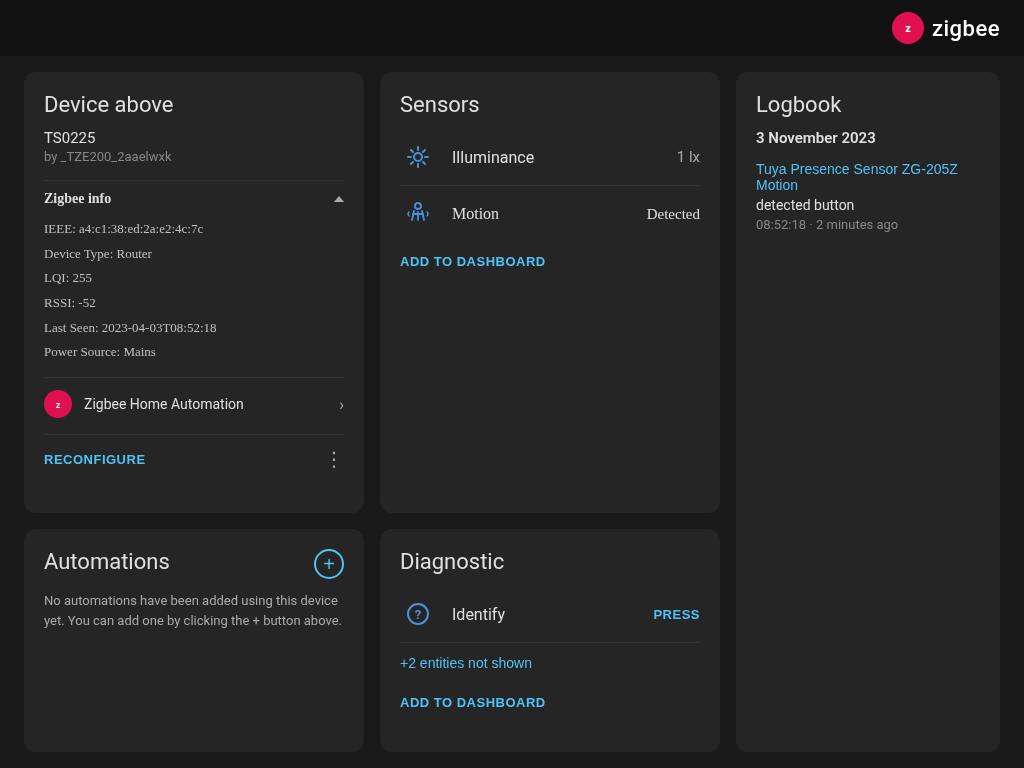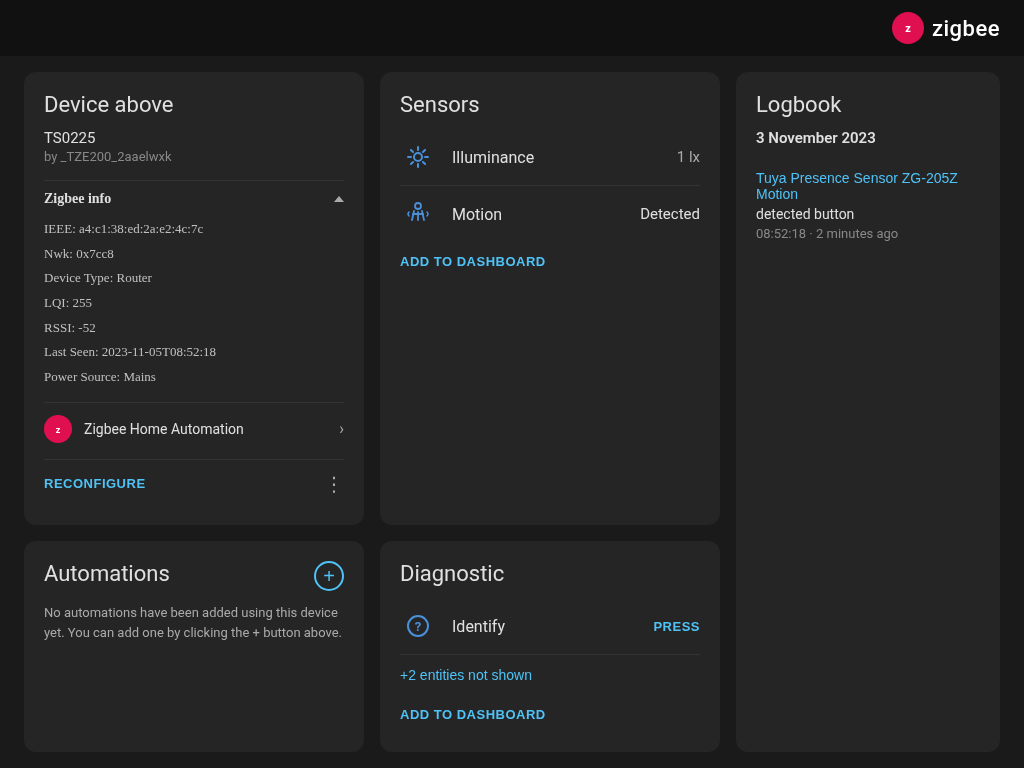--- a/index.html
+++ b/index.html
@@ -300,21 +300,21 @@
 
     
     .logbook-card {
       grid-column: 3;
       grid-row: 1 / 3;
     }
     .logbook-date {
       font-size: 15px;
       font-weight: 600;
       color: #e0e0e0;
-      margin-bottom: 23px;
+      margin-bottom: 14px;
     }
     .logbook-link {
       color: #4fc3f7;
       font-size: 14px;
       cursor: pointer;
       margin-bottom: 4px;
       display: block;
       background: none;
       border: none;
       text-align: left;
@@ -352,25 +352,24 @@
     <div class="device-model">TS0225</div>
     <div class="device-by">by _TZE200_2aaelwxk</div>
 
     <div class="zigbee-section">
       <div class="zigbee-header">
         <span class="zigbee-header-label">Zigbee info</span>
         <div class="chevron-up"></div>
       </div>
       <div class="zigbee-details">
         <div>IEEE: a4:c1:38:ed:2a:e2:4c:7c</div>
-        <div>Nwk: 0x7cc8</div>
         <div>Device Type: Router</div>
         <div>LQI: 255</div>
         <div>RSSI: -52</div>
-        <div>Last Seen: 2023-11-05T08:52:18</div>
+        <div>Last Seen: 2023-04-03T08:52:18</div>
         <div>Power Source: Mains</div>
       </div>
     </div>
 
     <div class="integration-row">
       <div class="integration-icon">
         <svg width="16" height="16" viewBox="0 0 16 16" fill="none">
           <circle cx="8" cy="8" r="7" fill="#e01050"></circle>
           <text x="8" y="12" text-anchor="middle" fill="white" font-size="9" font-weight="bold">z</text>
         </svg>
@@ -399,21 +398,21 @@
           <line x1="4.93" y1="4.93" x2="7.05" y2="7.05" stroke="#4a90d9" stroke-width="2" stroke-linecap="round"></line>
           <line x1="16.95" y1="16.95" x2="19.07" y2="19.07" stroke="#4a90d9" stroke-width="2" stroke-linecap="round"></line>
           <line x1="4.93" y1="19.07" x2="7.05" y2="16.95" stroke="#4a90d9" stroke-width="2" stroke-linecap="round"></line>
           <line x1="16.95" y1="7.05" x2="19.07" y2="4.93" stroke="#4a90d9" stroke-width="2" stroke-linecap="round"></line>
         </svg>
       </div>
       <span class="sensor-name">Illuminance</span>
       <span class="sensor-value">1 lx</span>
     </div>
 
-    <div class="sensor-row" style="border-bottom: none;">
+    <div class="sensor-row" style="border-bottom: none; font-family: Liberation Serif, serif;">
       <div class="sensor-icon">
         <svg width="28" height="28" viewBox="0 0 28 28" fill="none" xmlns="http://www.w3.org/2000/svg">
           <circle cx="14" cy="6" r="3" stroke="#4a90d9" stroke-width="1.8"></circle>
           <path d="M10 11 L8 20 M14 12 L14 20 M18 11 L20 20" stroke="#4a90d9" stroke-width="1.8" stroke-linecap="round"></path>
           <path d="M9 14 L19 14" stroke="#4a90d9" stroke-width="1.8" stroke-linecap="round"></path>
           <path d="M5 12 Q3 14 5 16" stroke="#4a90d9" stroke-width="1.5" stroke-linecap="round" fill="none"></path>
           <path d="M23 12 Q25 14 23 16" stroke="#4a90d9" stroke-width="1.5" stroke-linecap="round" fill="none"></path>
         </svg>
       </div>
       <span class="sensor-name">Motion</span>

